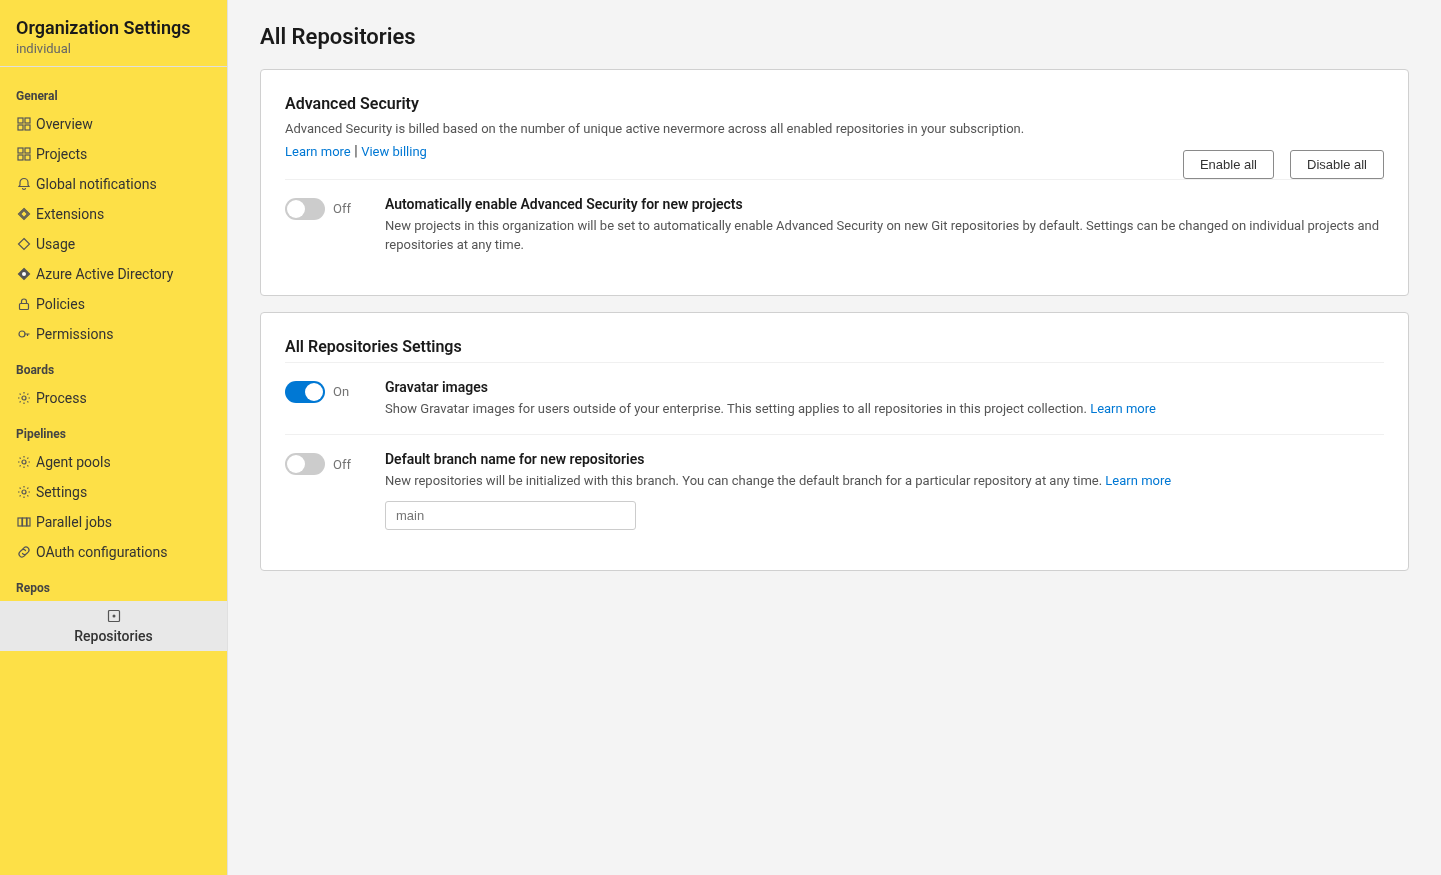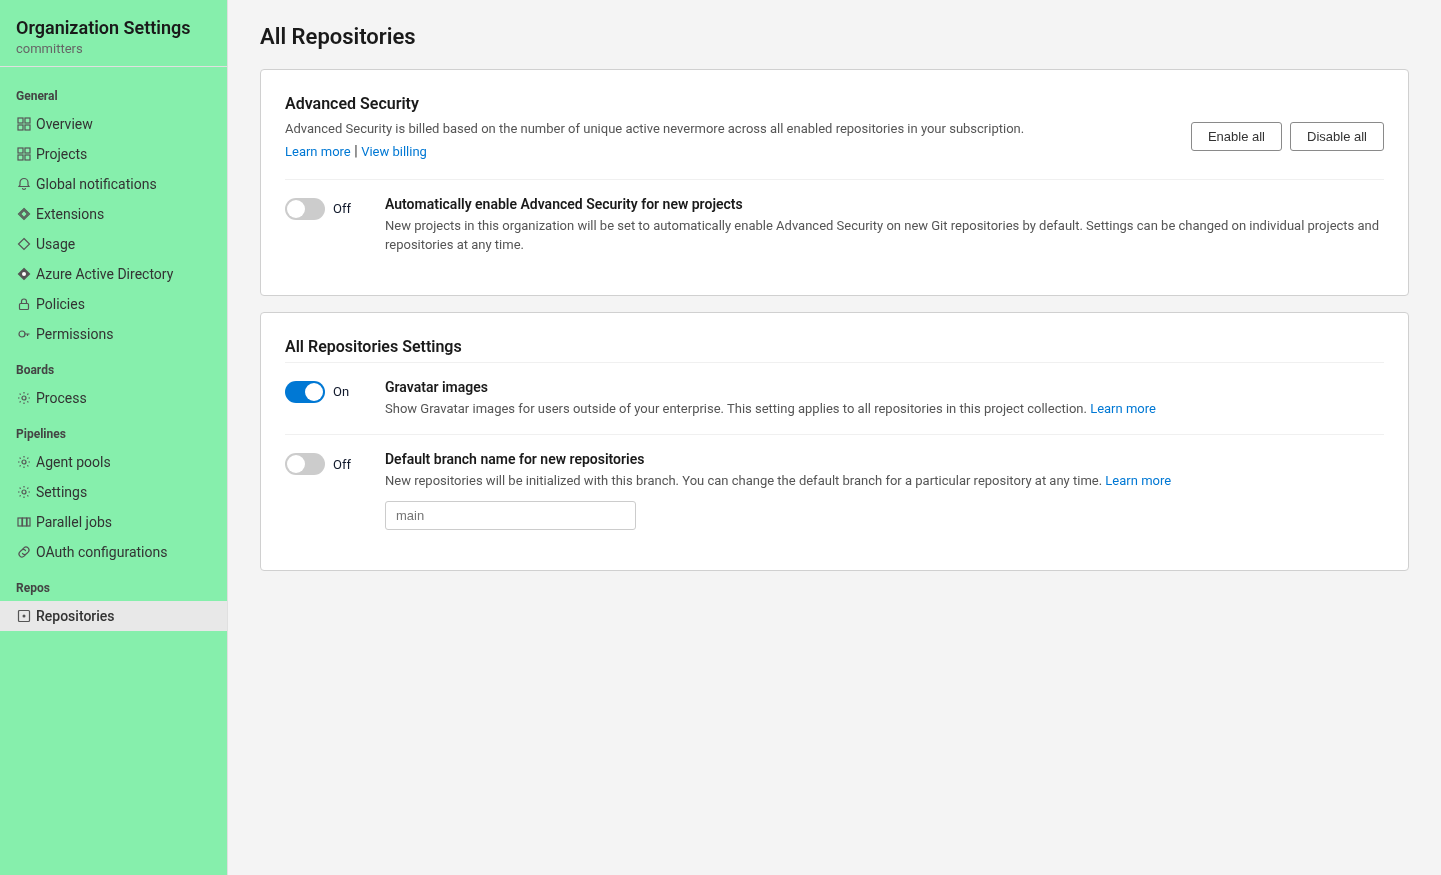--- a/index.html
+++ b/index.html
@@ -2,21 +2,21 @@
 <html><head>
   <meta charset="utf-8">
   <style>
     * { box-sizing: border-box; margin: 0; padding: 0; }
     body { font-family: -apple-system, BlinkMacSystemFont, 'Segoe UI', Roboto, sans-serif; font-size: 14px; color: #333; background: #f4f4f4; display: flex; height: 875px; overflow: hidden; }
 
     
     .sidebar {
       width: 228px;
       min-width: 228px;
-      background: #86efac;
+      background: #fde047;
       border-right: 1px solid #e0e0e0;
       height: 100%;
       overflow-y: auto;
       padding-bottom: 20px;
     }
     .sidebar-header {
       padding: 16px 16px 10px 16px;
       border-bottom: 1px solid #e0e0e0;
       margin-bottom: 8px;
     }
@@ -42,21 +42,21 @@
     .sidebar-item {
       display: flex;
       align-items: center;
       gap: 4px;
       padding: 7px 16px;
       cursor: pointer;
       color: #333;
       font-size: 14px;
       text-decoration: none;
     }
-    .sidebar-item.active { background: #e8e8e8; font-weight: 500; }
+    .sidebar-item.active { background: #e8e8e8; font-weight: 500; flex-direction: column; }
     .sidebar-item .item-icon { width: 16px; height: 16px; display: flex; align-items: center; justify-content: center; flex-shrink: 0; color: #555; font-size: 13px; }
 
     
     .main {
       flex: 1;
       padding: 24px 32px;
       overflow-y: auto;
       background: #f4f4f4;
     }
     .page-title {
@@ -92,25 +92,25 @@
     .card-links a, .link {
       color: #0078d4;
       text-decoration: none;
       font-size: 13px;
     }
 
     
     .card-header-row {
       display: flex;
       justify-content: space-between;
-      align-items: center;
+      align-items: flex-end;
     }
     .btn-group {
       display: flex;
-      gap: 8px;
+      gap: 16px;
       flex-shrink: 0;
     }
     .btn {
       padding: 6px 16px;
       border: 1px solid #8a8a8a;
       background: #fff;
       border-radius: 3px;
       font-size: 13px;
       cursor: pointer;
       color: #333;
@@ -151,21 +151,21 @@
       border-radius: 50%;
       background: #fff;
       position: absolute;
       top: 2px;
       transition: left 0.2s;
     }
     .toggle.off .toggle-knob { left: 2px; }
     .toggle.on .toggle-knob { left: 20px; }
     .toggle-label {
       font-size: 13px;
-      color: #0f172a;
+      color: #737373;
     }
     .setting-content {
       flex: 1;
     }
     .setting-title {
       font-size: 14px;
       font-weight: 600;
       color: #1a1a1a;
       margin-bottom: 4px;
     }
@@ -184,21 +184,21 @@
       width: 251px;
       outline: none;
     }
   </style>
 </head>
 <body>
 
 <div class="sidebar">
   <div class="sidebar-header">
     <div class="sidebar-title">Organization Settings</div>
-    <div class="sidebar-subtitle">committers</div>
+    <div class="sidebar-subtitle">individual</div>
   </div>
 
   <div id="sidebar-sections">
       <div class="sidebar-section-label">General</div>
       <div class="sidebar-item">
         <span class="item-icon">
           <svg width="14" height="14" viewBox="0 0 14 14" fill="none">
             <rect x="1" y="1" width="5" height="5" stroke="#555" stroke-width="1.2" fill="none"></rect>
             <rect x="8" y="1" width="5" height="5" stroke="#555" stroke-width="1.2" fill="none"></rect>
             <rect x="1" y="8" width="5" height="5" stroke="#555" stroke-width="1.2" fill="none"></rect>

